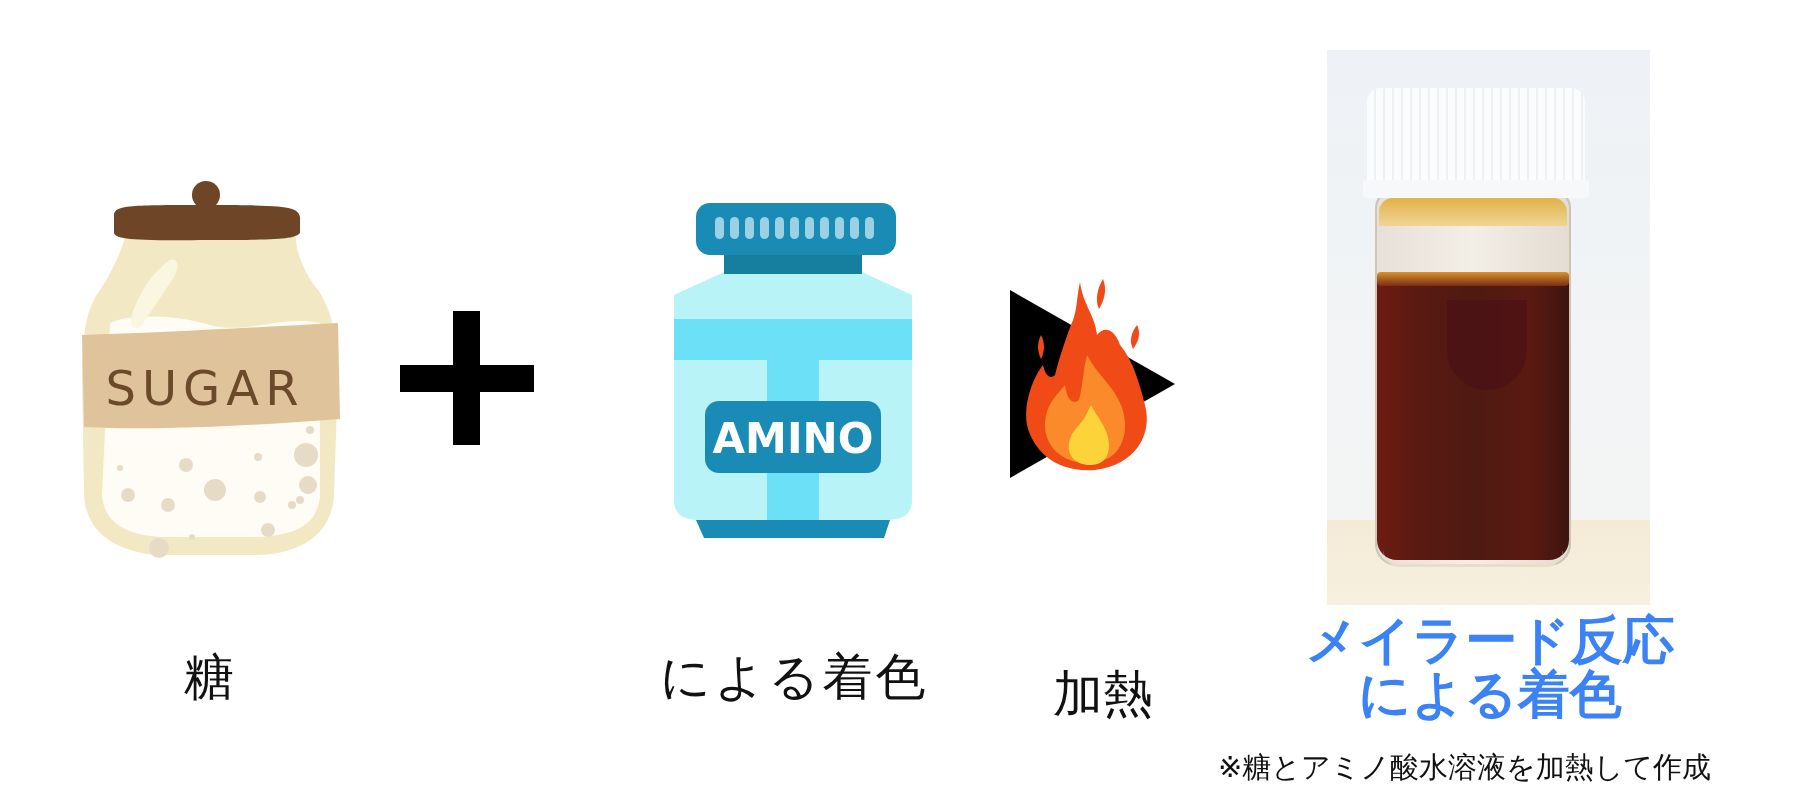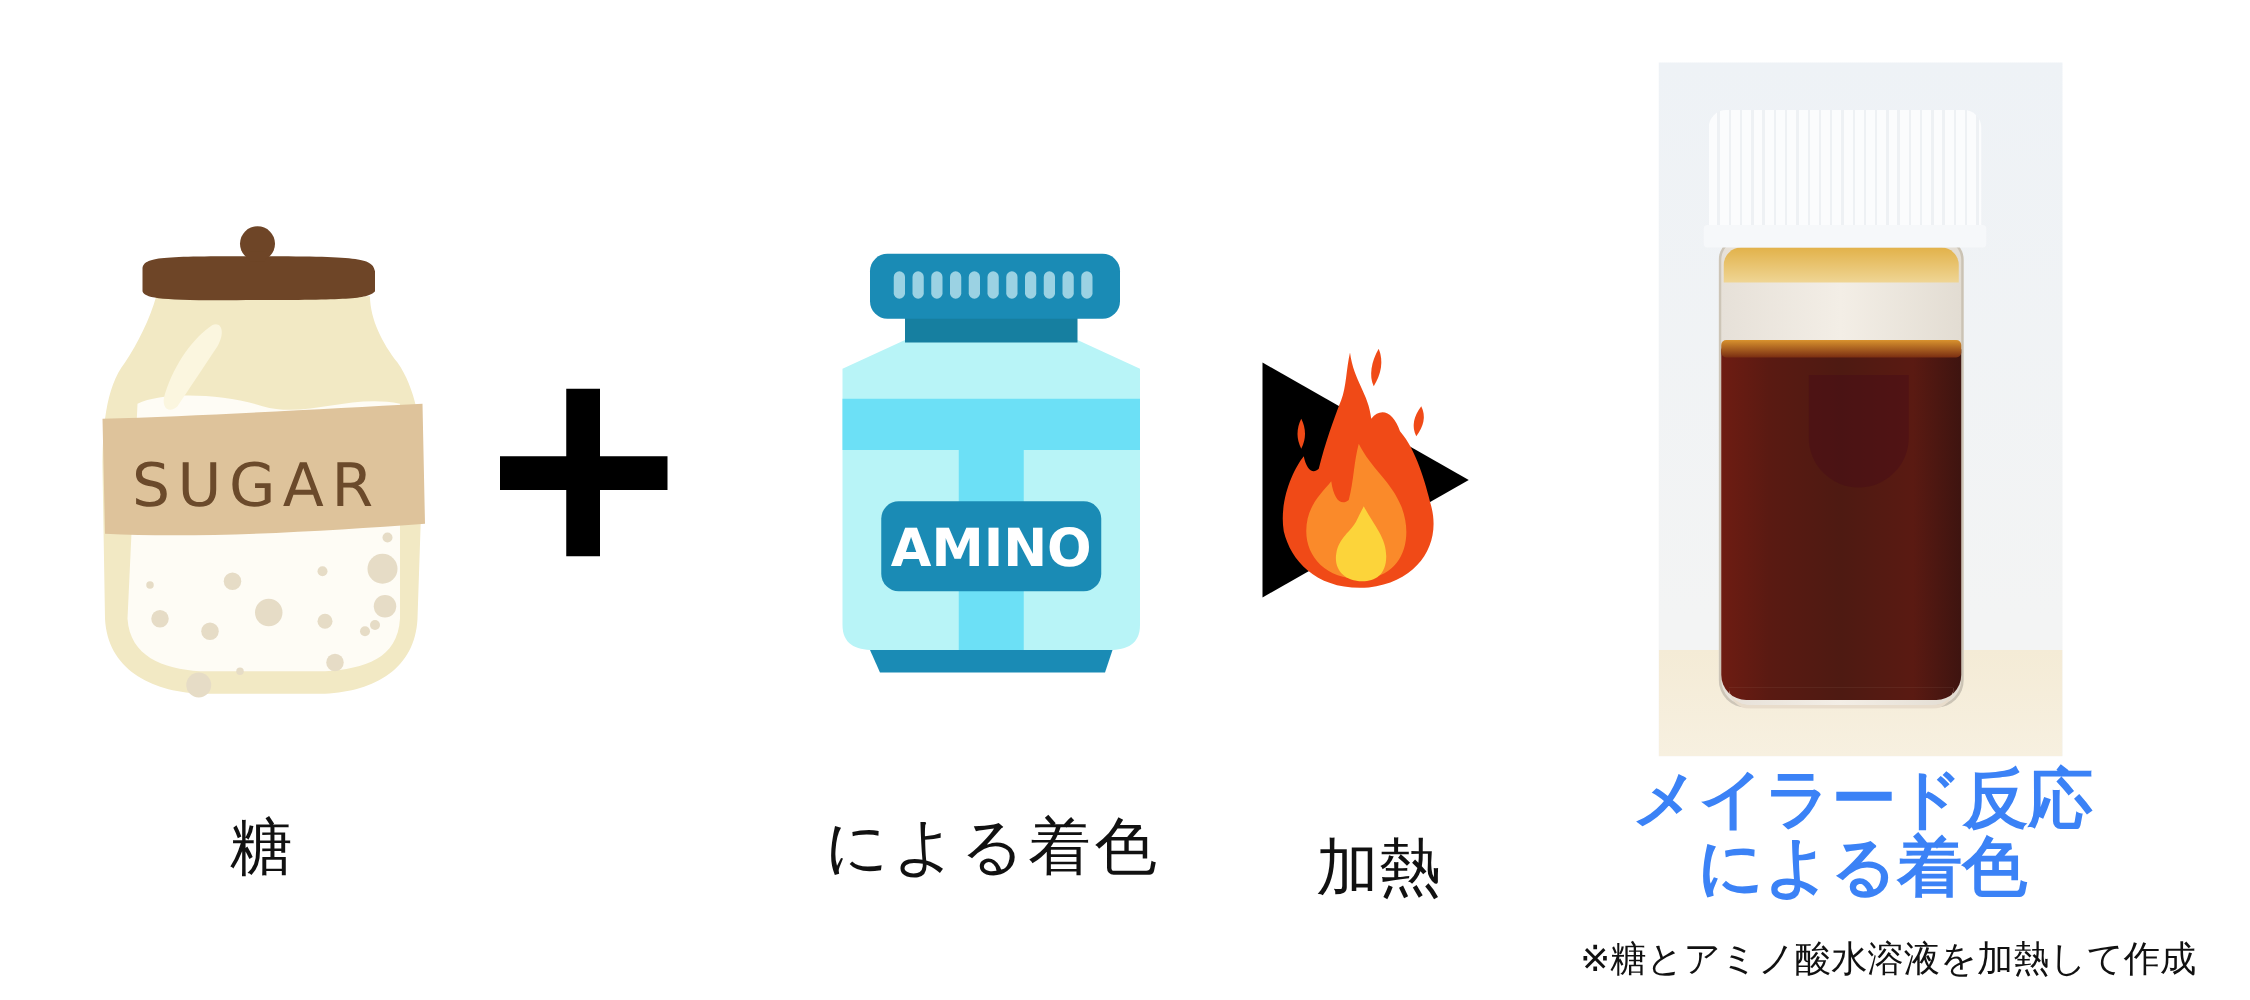--- a/index.html
+++ b/index.html
@@ -123,13 +123,13 @@
   <div class="abs" style="left:40px; top:38px; width:218px; height:108px; border-radius:14px 14px 4px 4px; background:repeating-linear-gradient(90deg,#FBFCFD 0px,#FBFCFD 7px,#EEF1F4 7px,#EEF1F4 9px);"></div>
   <div class="abs" style="left:36px; top:130px; width:226px; height:18px; background:#F6F8FA; border-radius:3px;"></div>
 </div>
 
 <div class="label" style="left:184px; top:652px;">糖</div>
 <div class="label" style="left:660px; top:652px; letter-spacing:3px;">による着色</div>
 <div class="label" style="left:1053px; top:669px;">加熱</div>
 
 <div class="title" style="left:1290px; top:614px; width:400px;">メイラード反応</div>
 <div class="title" style="left:1290px; top:668px; width:400px;">による着色</div>
-<div class="note" style="left:1218px; top:753px;margin-left:46px;">※糖とアミノ酸水溶液を加熱して作成</div>
+<div class="note" style="left:1218px; top:753px;">※糖とアミノ酸水溶液を加熱して作成</div>
 
 </body></html>

